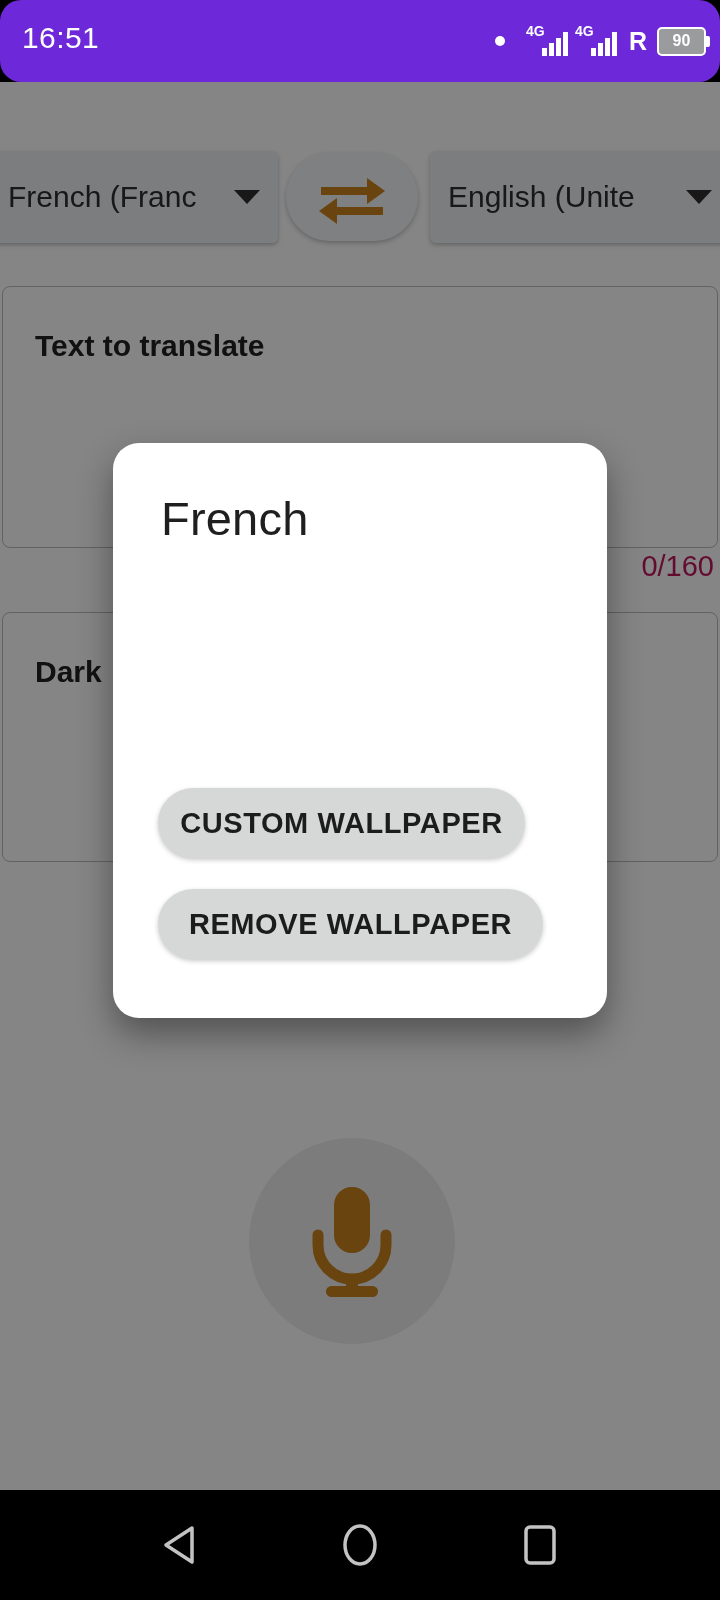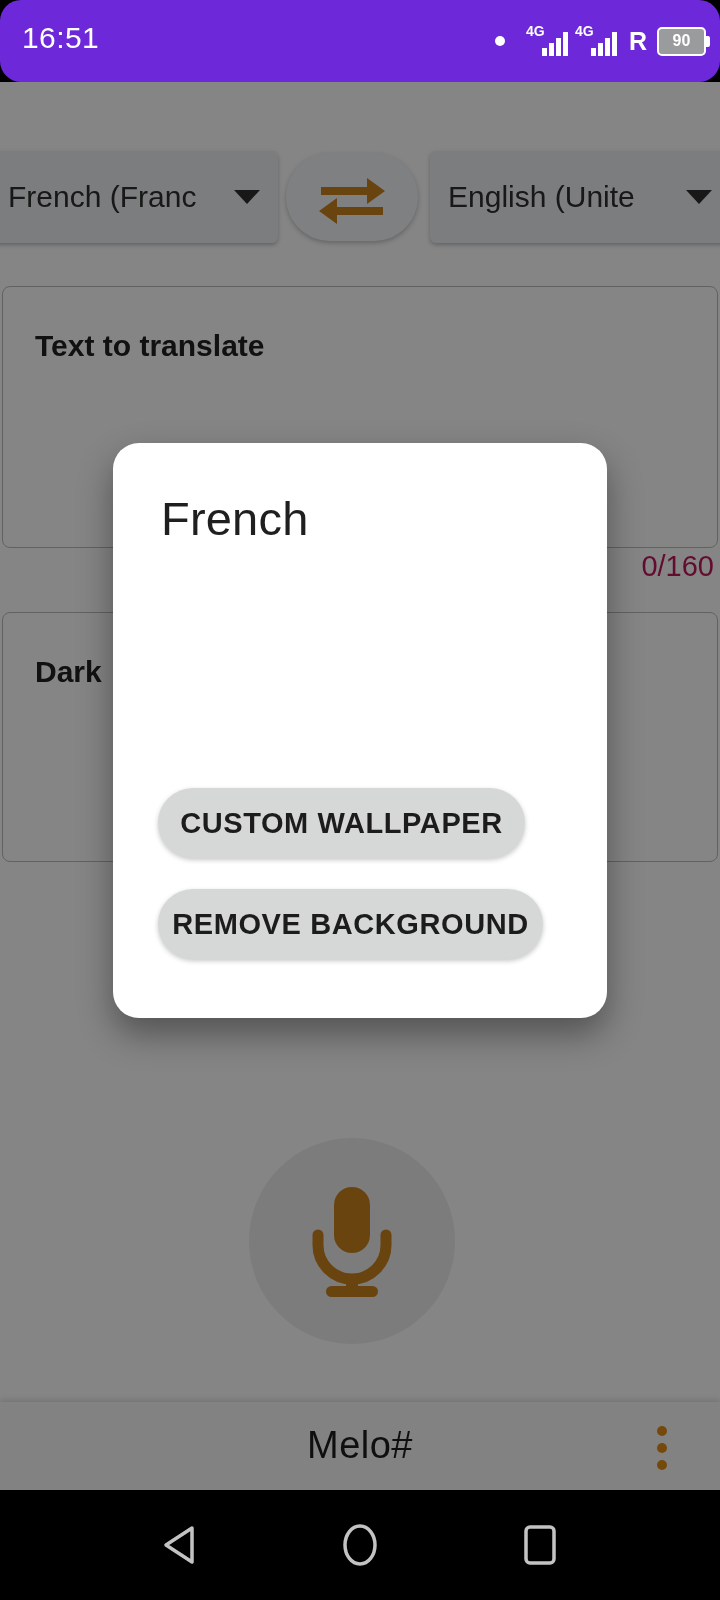--- a/index.html
+++ b/index.html
@@ -378,43 +378,35 @@
 
     <div id="mic-button">
       <svg width="104" height="116" viewBox="0 0 104 116">
         <rect x="34" y="4" width="36" height="66" rx="18" fill="#c9821e"></rect>
         <path d="M18 52 V62 a34 34 0 0 0 68 0 V52" fill="none" stroke="#c9821e" stroke-width="11" stroke-linecap="round"></path>
         <rect x="46" y="92" width="12" height="14" fill="#c9821e"></rect>
         <rect x="26" y="103" width="52" height="11" rx="5.5" fill="#c9821e"></rect>
       </svg>
     </div>
 
-    <div id="bottom-bar">
-      <div id="app-title">Melo#</div>
-      <div id="overflow-menu">
-        <i></i>
-        <i></i>
-        <i></i>
-      </div>
-    </div>
   </div>
 
   <div id="app-scrim"></div>
 
   <div id="theme-dialog">
     <div id="dialog-title">French</div>
 
 
 
     <button class="dlg-button" id="btn-custom-wallpaper">
       <span>CUSTOM WALLPAPER</span>
     </button>
 
     <button class="dlg-button" id="btn-remove-background">
-      <span>REMOVE BACKGROUND</span>
+      <span>REMOVE WALLPAPER</span>
     </button>
   </div>
 
   <div id="status-bar">
     <div id="status-clock">16:51</div>
     <div id="status-icons">
       <span class="dot-indicator"></span>
 
       <span class="sig-group">
         <span class="sig-4g">4G</span>

